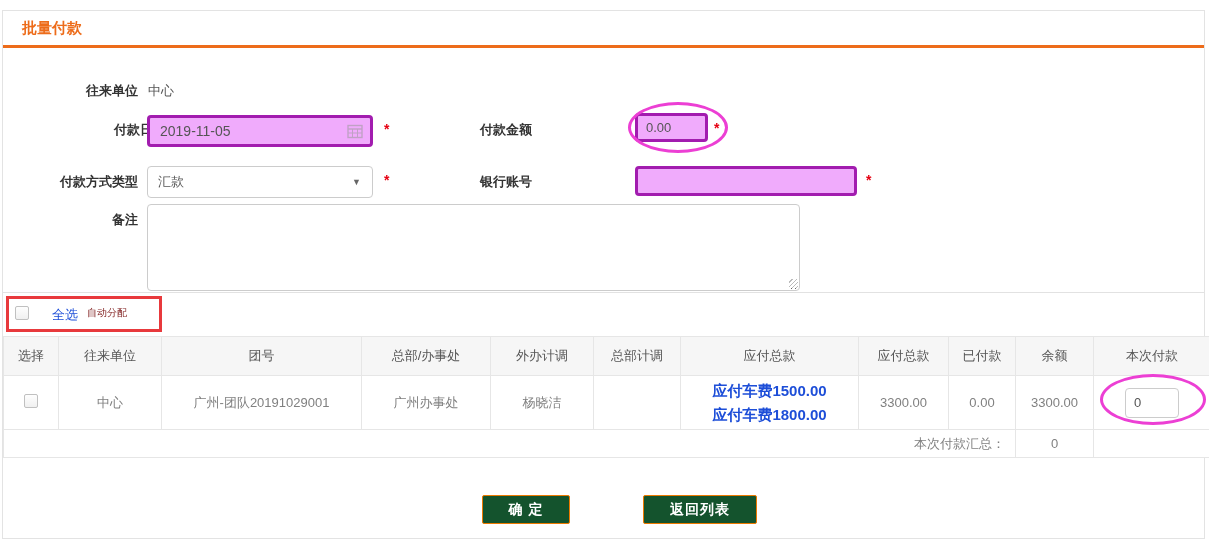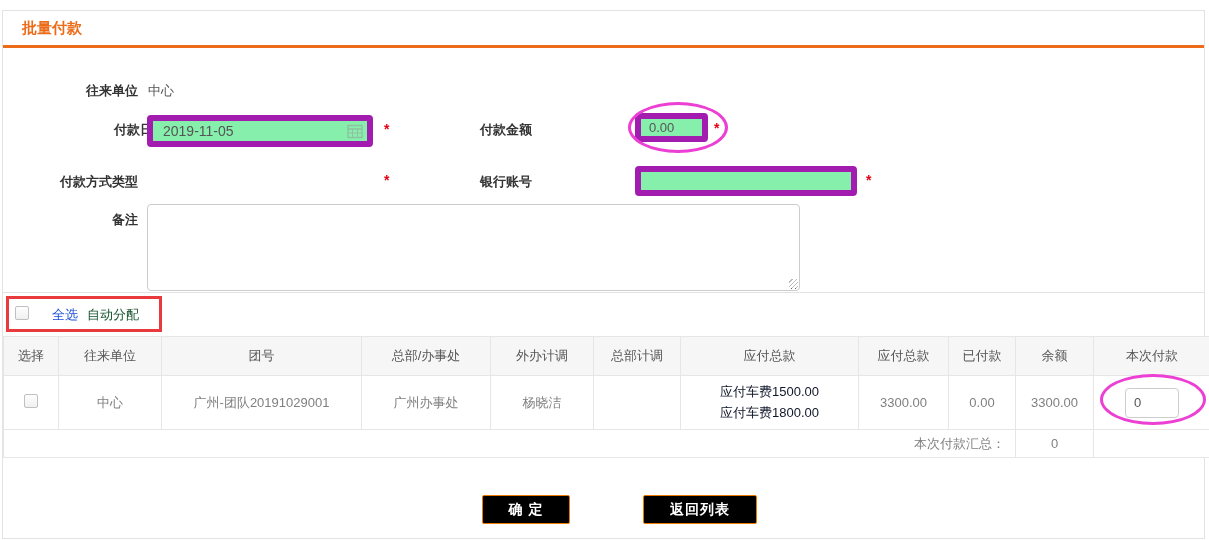--- a/index.html
+++ b/index.html
@@ -12,21 +12,21 @@
 
   .page-title { position: absolute; left: 22px; top: 19px; font-size: 15px; font-weight: bold; color: #ed6c1a; }
   .title-rule { position: absolute; left: 3px; top: 45px; width: 1201px; height: 3px; background: #ed6c1a; }
 
   .f-label { position: absolute; left: 0; width: 138px; text-align: right; font-size: 13px;
              font-weight: bold; color: #333; }
   .f-label2 { position: absolute; width: 140px; text-align: left; font-size: 13px;
               font-weight: bold; color: #333; }
   .f-value { position: absolute; font-size: 13px; color: #555; }
 
-  .inp { position: absolute; border: 6px solid #a21caf; border-radius: 4px; background: #86efac;
+  .inp { position: absolute; border: 3px solid #a21caf; border-radius: 4px; background: #f0abfc;
          font-size: 14px; color: #555; padding: 0 10px; outline: none;
          font-family: "Liberation Sans", "DejaVu Sans", sans-serif; }
   .req { position: absolute; color: #e60012; font-size: 14px; font-weight: bold; }
 
   .cal-icon { position: absolute; left: 347px; top: 123px; width: 16px; height: 16px; opacity: .55; }
 
   .select-box { position: absolute; left: 147px; top: 166px; width: 226px; height: 32px;
                 border: 1px solid #ccc; border-radius: 4px; background: #fff; cursor: pointer;
                 font-size: 13px; color: #555; line-height: 30px; padding-left: 10px; }
   .select-box .arrow { position: absolute; right: 11px; top: 0; font-size: 9px; color: #666; }
@@ -38,44 +38,44 @@
                    pointer-events: none;
                    background: repeating-linear-gradient(135deg, transparent 0 2px, #bbb 2px 3px); }
 
   .divider { position: absolute; left: 3px; top: 292px; width: 1201px; height: 1px; background: #e2e2e2; }
 
   .chk { appearance: none; -webkit-appearance: none; width: 14px; height: 14px;
          border: 1px solid #c0c0c0; border-radius: 2px;
          background: linear-gradient(#fefefe, #f0f0f0); cursor: pointer; display: inline-block; }
   .selall-check { position: absolute; left: 15px; top: 306px; }
   .selall-label { position: absolute; left: 52px; top: 306px; font-size: 13px; color: #1d4ed8; }
-  .auto-link { position: absolute; left: 87px; top: 306px; font-size: 13px; color: #14532d;
+  .auto-link { position: absolute; left: 87px; top: 306px; font-size: 10px; color: #7f1d1d;
                text-decoration: none; cursor: pointer; }
 
   
   .hl-rect { position: absolute; left: 6px; top: 296px; width: 156px; height: 36px;
              border: 3px solid #e8393c; pointer-events: none; }
   .hl-ellipse { position: absolute; border: 3px solid #ec3fd4; border-radius: 50%; pointer-events: none; }
   .hl-e1 { left: 628px; top: 102px; width: 100px; height: 51px; }
   .hl-e2 { left: 1100px; top: 374px; width: 106px; height: 51px; }
 
   
   .pay-table { position: absolute; left: 3px; top: 336px; width: 1201px;
                border-collapse: collapse; table-layout: fixed; }
   .pay-table th, .pay-table td { border: 1px solid #e6e6e6; text-align: center; vertical-align: middle; }
   .pay-table th { height: 39px; background: #f6f6f6; color: #555; font-size: 13px; font-weight: normal; margin-left: 24px; }
   .pay-table td { height: 54px; color: #808080; font-size: 13px; background: #fff; }
-  .pay-table .detail-line { font-size: 13px; line-height: 1.55; color: #0f172a; }
+  .pay-table .detail-line { font-size: 15px; line-height: 1.55; color: #1d4ed8; font-weight: bold; }
   .pay-table .sum-row td { height: 28px; margin-left: 28px; }
   .sum-label-cell { text-align: right !important; padding-right: 10px; color: #555; }
   .row-pay-input { width: 54px; height: 30px; border: 1px solid #ccc; border-radius: 4px;
                    font-size: 13px; color: #555; padding: 0 0 0 8px; outline: none;
                    font-family: "Liberation Sans", "DejaVu Sans", sans-serif; }
 
-  .btn { position: absolute; top: 495px; height: 29px; background: #000000; border: 1px solid #ed7a00;
+  .btn { position: absolute; top: 495px; height: 29px; background: #14532d; border: 1px solid #ed7a00;
          border-radius: 2px; color: #fff; font-size: 14px; font-weight: bold; cursor: pointer;
          font-family: "Liberation Sans", "DejaVu Sans", sans-serif; letter-spacing: 1px; }
   .btn-confirm { left: 482px; width: 88px; }
   .btn-back { left: 616px; width: 114px; margin-left: 27px; }
 </style>
 </head>
 <body>
 
 <div class="canvas">
   <div class="container"></div>
@@ -96,20 +96,24 @@
     <line x1="1" y1="10" x2="15" y2="10" stroke="#999" stroke-width="1"></line>
   </svg>
   <div class="req" style="left:384px; top:121px;">*</div>
 
   <div class="f-label2" style="left:480px; top:121px;">付款金额</div>
   <input class="inp" style="left: 635px; top: 113px; width: 73px; height: 29px; font-size: 13px; padding: 0px 8px;" value="0.00">
   <div class="req" style="left:714px; top:120px;">*</div>
   <div class="hl-ellipse hl-e1"></div>
 
   <div class="f-label" style="top:173px;">付款方式类型</div>
+  <div class="select-box">
+    <span>汇款</span>
+    <span class="arrow">▼</span>
+  </div>
   <div class="req" style="left:384px; top:172px;">*</div>
 
   <div class="f-label2" style="left:480px; top:173px;">银行账号</div>
   <input class="inp" style="left: 635px; top: 166px; width: 222px; height: 30px; font-size: 13px;" value="">
   <div class="req" style="left:866px; top:172px;">*</div>
 
   <div class="f-label" style="top:211px;">备注</div>
   <textarea class="remark" style=""></textarea>
   <div class="resize-corner"></div>
 

